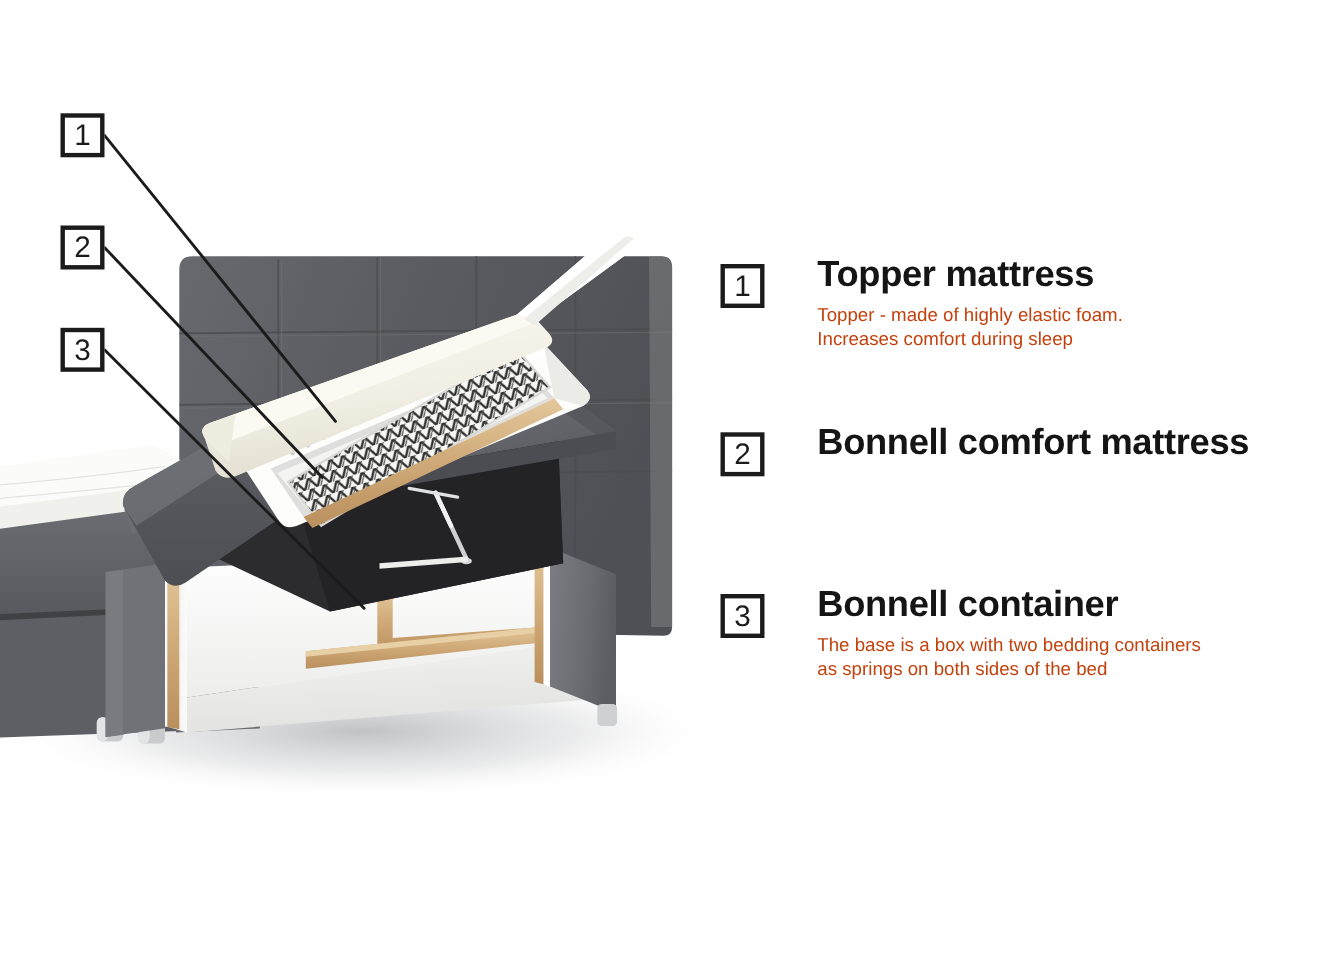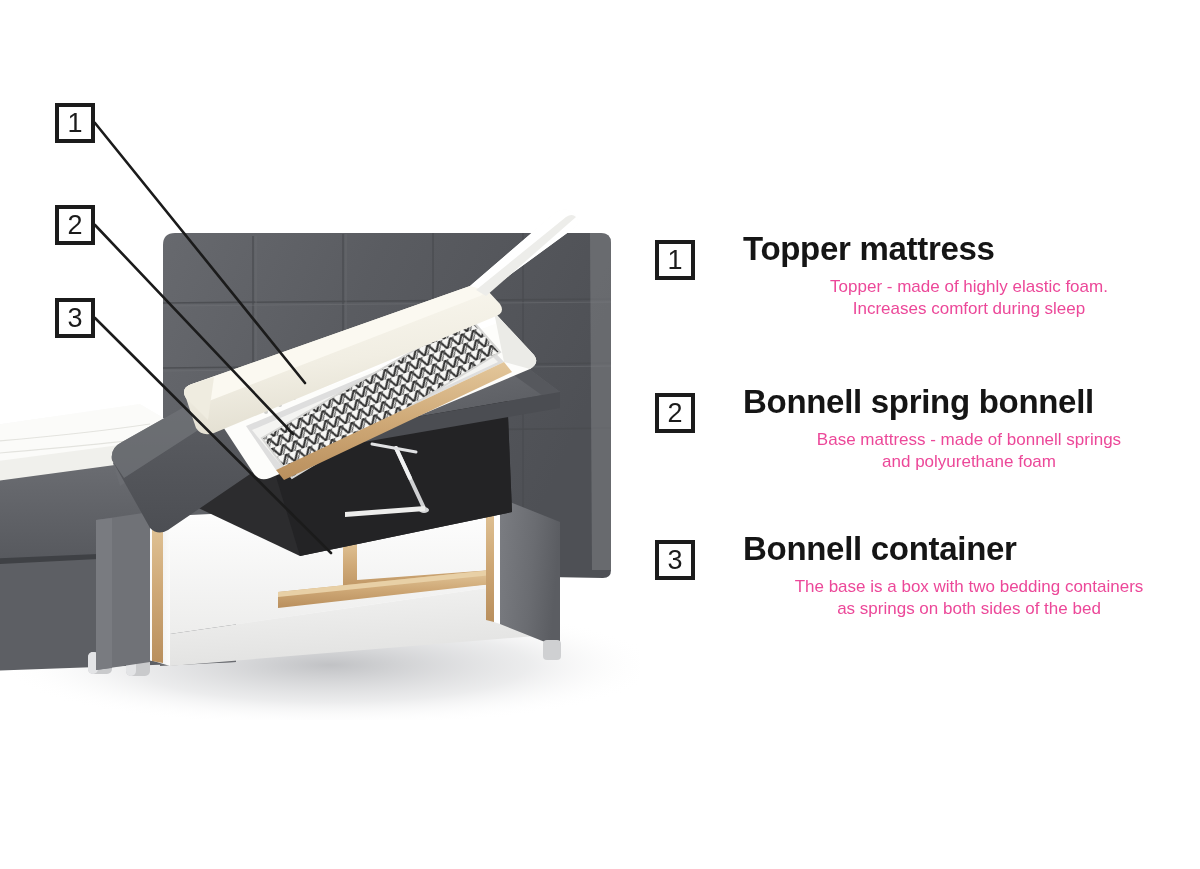--- a/index.html
+++ b/index.html
@@ -39,23 +39,22 @@
     display:flex;align-items:center;justify-content:center;
     font-size:27px;line-height:1;color:#1b1b1b;font-weight:400;
   }
   .legend-body{position:absolute;left:88px;top:-8px;width:452px;}
   .legend-title{
     font-size:33px;font-weight:bold;color:#151515;
     letter-spacing:-0.3px;line-height:1.05;margin:0 0 9px 0;
     white-space:nowrap;
   }
   .legend-desc{
-    font-size:17px;color:#ec4899;line-height:1.33;margin:0;
+    font-size:17px;color:#c2410c;line-height:1.33;margin:0;
     white-space:pre-line;
-    text-align:center;
   }
 </style>
 </head>
 <body>
 
 <div id="stage">
 
   <div id="product">
     <svg width="640" height="720" viewBox="0 0 640 720" xmlns="http://www.w3.org/2000/svg">
       <defs>
@@ -301,23 +300,21 @@
         <p class="legend-desc">Topper - made of highly elastic foam.
 Increases comfort during sleep</p>
       </div>
     </div>
 
     <div class="legend-item" style="top:165px;">
       <div class="legend-num">
         <span>2</span>
       </div>
       <div class="legend-body">
-        <p class="legend-title">Bonnell spring bonnell</p>
-        <p class="legend-desc">Base mattress - made of bonnell springs
-and polyurethane foam</p>
+        <p class="legend-title">Bonnell comfort mattress</p>
       </div>
     </div>
 
     <div class="legend-item" style="top:312px;">
       <div class="legend-num">
         <span>3</span>
       </div>
       <div class="legend-body">
         <p class="legend-title">Bonnell container</p>
         <p class="legend-desc">The base is a box with two bedding containers

